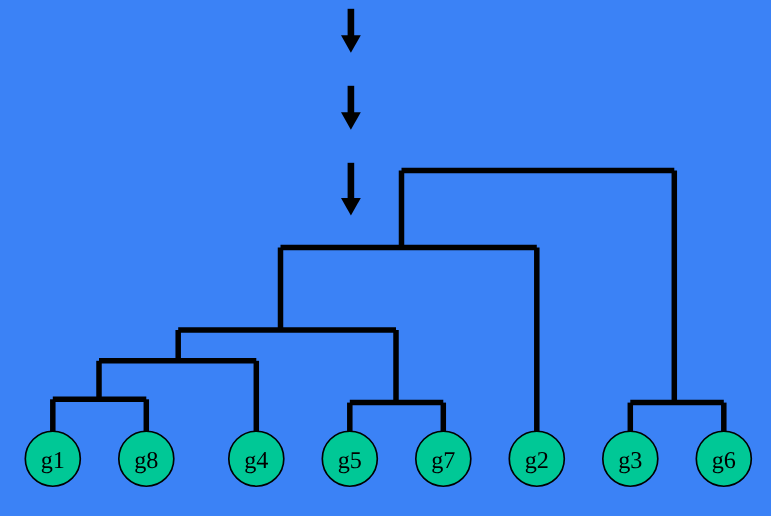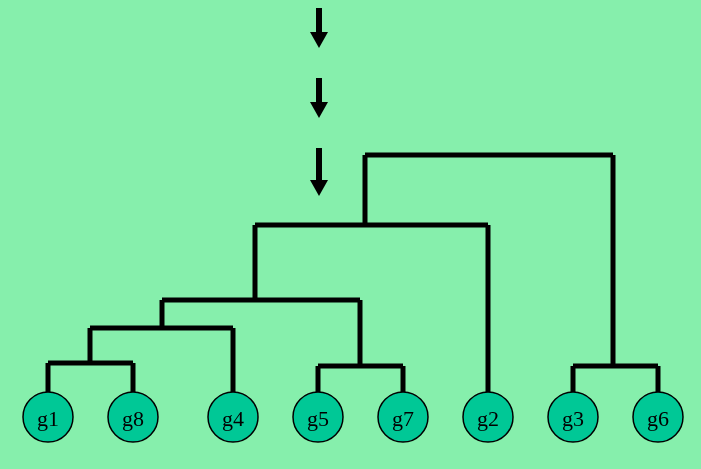--- a/index.html
+++ b/index.html
@@ -7,21 +7,21 @@
     padding: 0;
     background: #ffffff;
   }
   body {
     font-family: "Liberation Serif", serif;
   }
   #stage {
     position: relative;
     width: 701px;
     height: 469px;
-    background: #86efac;
+    background: #3b82f6;
     overflow: hidden;
   }
   #tree-svg {
     position: absolute;
     left: 0;
     top: 0;
     width: 701px;
     height: 469px;
     display: block;
   }

